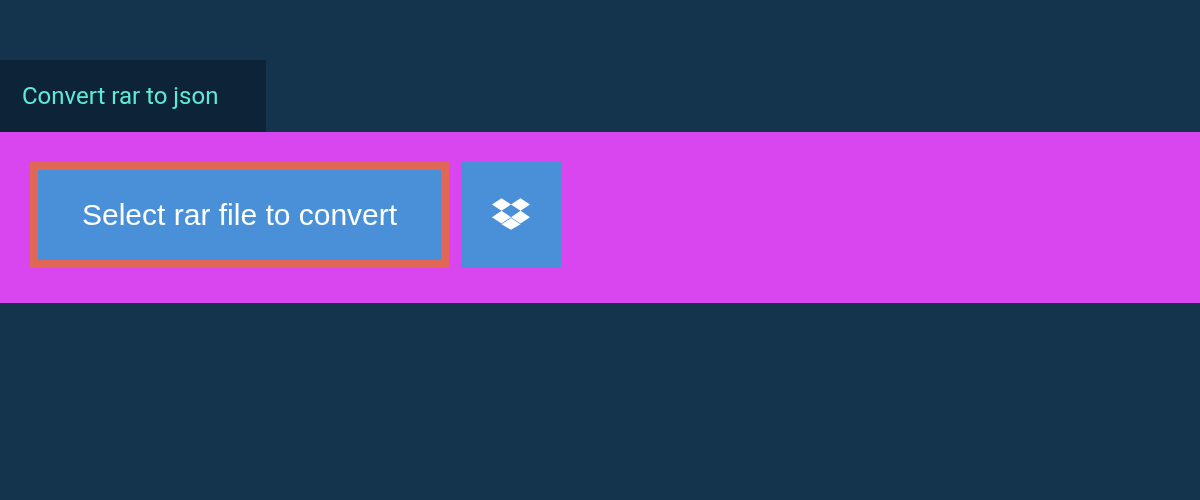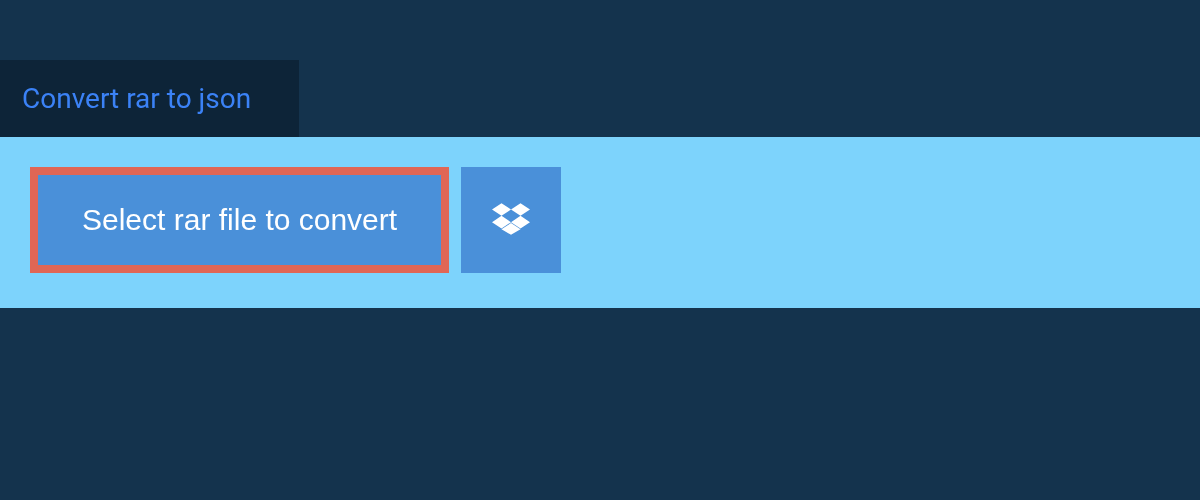--- a/index.html
+++ b/index.html
@@ -15,26 +15,26 @@
       overflow: hidden;
     }
     .tab-header {
       background: #0d2438;
       display: inline-block;
       padding: 22px 48px 22px 22px;
       margin-top: 60px;
       margin-left: 0;
     }
     .tab-header-text {
-      color: #3b82f6;
-      font-size: 28px;
+      color: #5eead4;
+      font-size: 24px;
       font-weight: 400;
     }
     .content-panel {
-      background: #7dd3fc;
+      background: #d946ef;
       padding: 30px 30px 35px 30px;
       margin-top: 0;
     }
     .button-row {
       display: flex;
       gap: 12px;
       align-items: stretch;
     }
     .select-file-button {
       background: #4a90d9;

